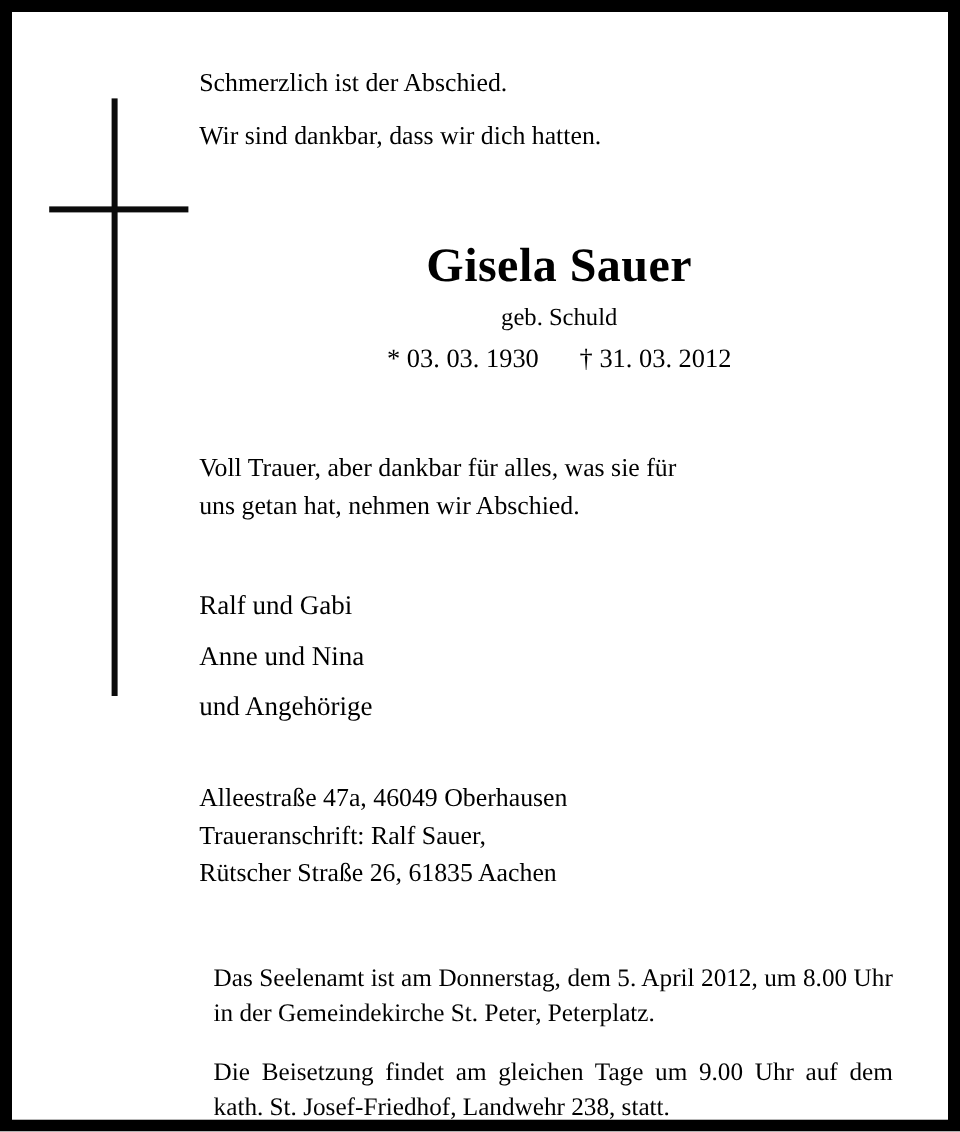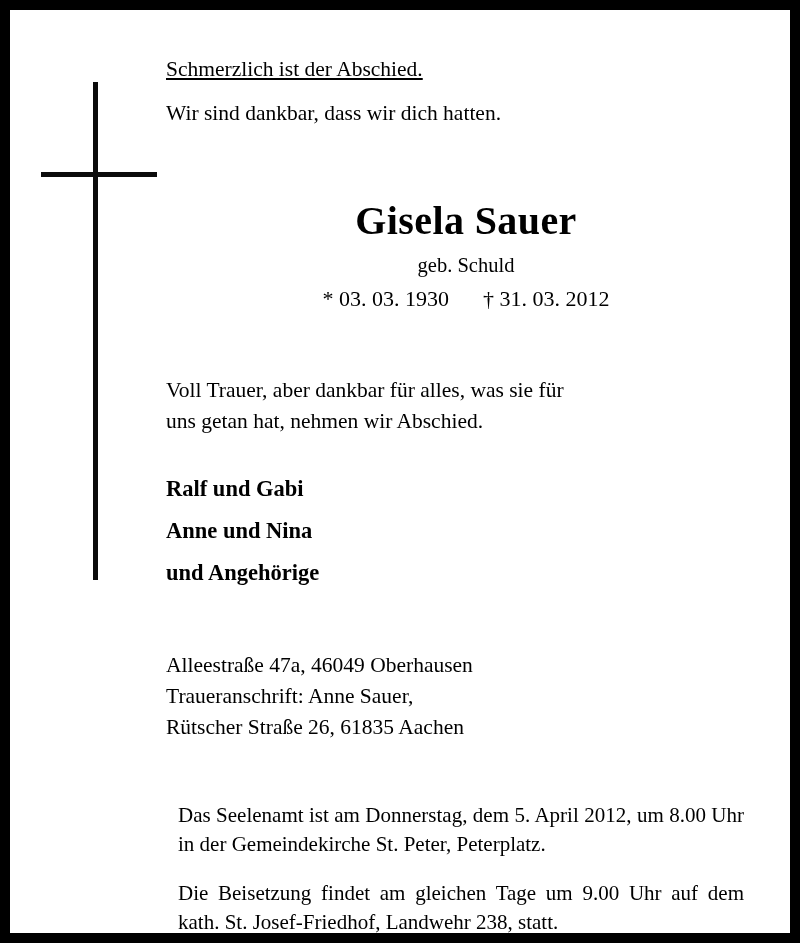--- a/index.html
+++ b/index.html
@@ -68,21 +68,20 @@
   .line {
     display: block;
     white-space: pre;
   }
 
   
   .verse-one {
     top: 44px;
     font-size: 21.5px;
     line-height: 30px;
-    text-decoration: underline;
   }
   .verse-two {
     top: 88px;
     font-size: 21.5px;
     line-height: 30px;
   }
 
   
   .name-group {
     top: 186px;
@@ -112,23 +111,23 @@
 
   
   .farewell {
     top: 365px;
     font-size: 21.5px;
     line-height: 31px;
   }
 
   
   .survivors {
-    top: 458px;
+    top: 474px;
     font-size: 22.5px;
-    font-weight: bold;
+    font-weight: normal;
     line-height: 42px;
   }
 
   
   .address {
     top: 640px;
     font-size: 21.5px;
     line-height: 31px;
   }
 
@@ -179,21 +178,21 @@
       </div>
 
       <div class="block survivors">
         <span class="line">Ralf und Gabi</span>
         <span class="line">Anne und Nina</span>
         <span class="line">und Angehörige</span>
       </div>
 
       <div class="block address">
         <span class="line">Alleestraße 47a, 46049 Oberhausen</span>
-        <span class="line">Traueranschrift: Anne Sauer,</span>
+        <span class="line">Traueranschrift: Ralf Sauer,</span>
         <span class="line">Rütscher Straße 26, 61835 Aachen</span>
       </div>
 
       <div class="block service">
         <p>Das Seelenamt ist am Donnerstag, dem 5. April 2012, um 8.00 Uhr in der Gemeindekirche St. Peter, Peterplatz.</p>
         <p class="spaced">Die Beisetzung findet am gleichen Tage um 9.00 Uhr auf dem kath. St. Josef-Friedhof, Landwehr 238, statt.</p>
       </div>
 
     </div>
   </div>

